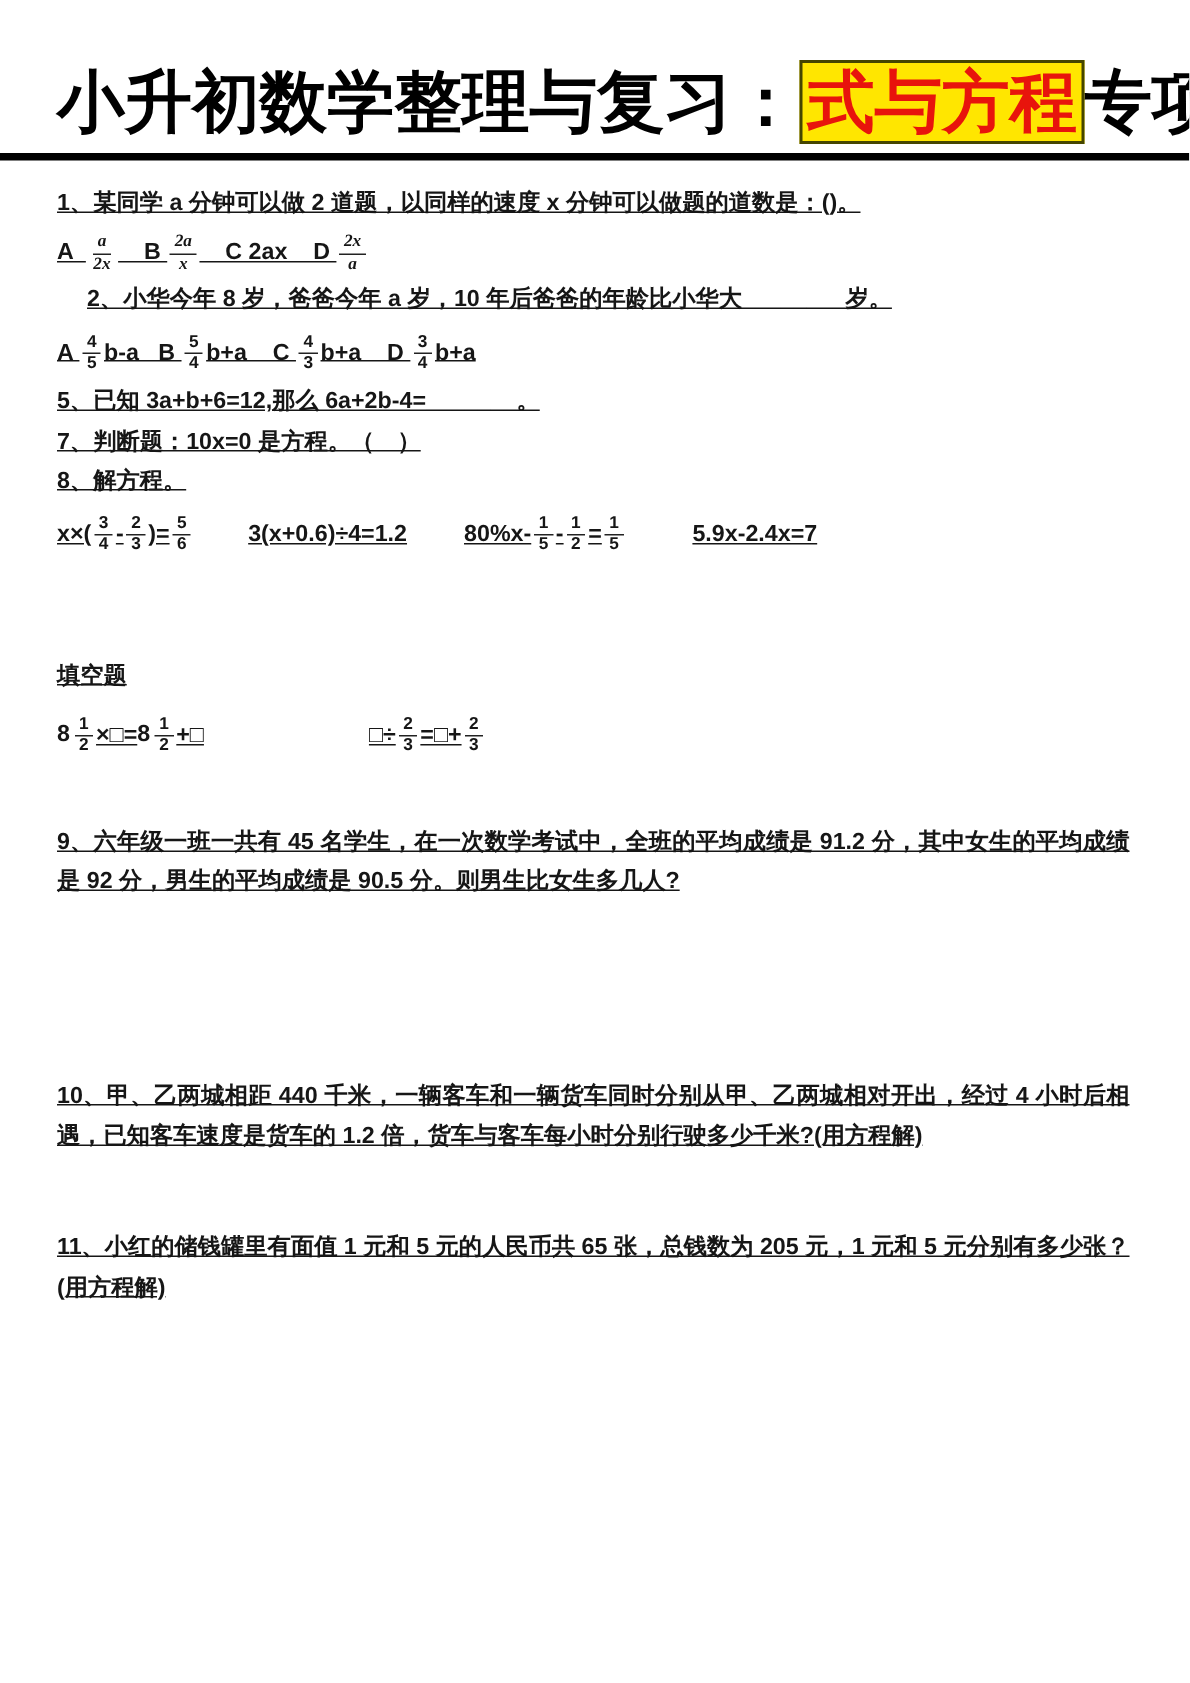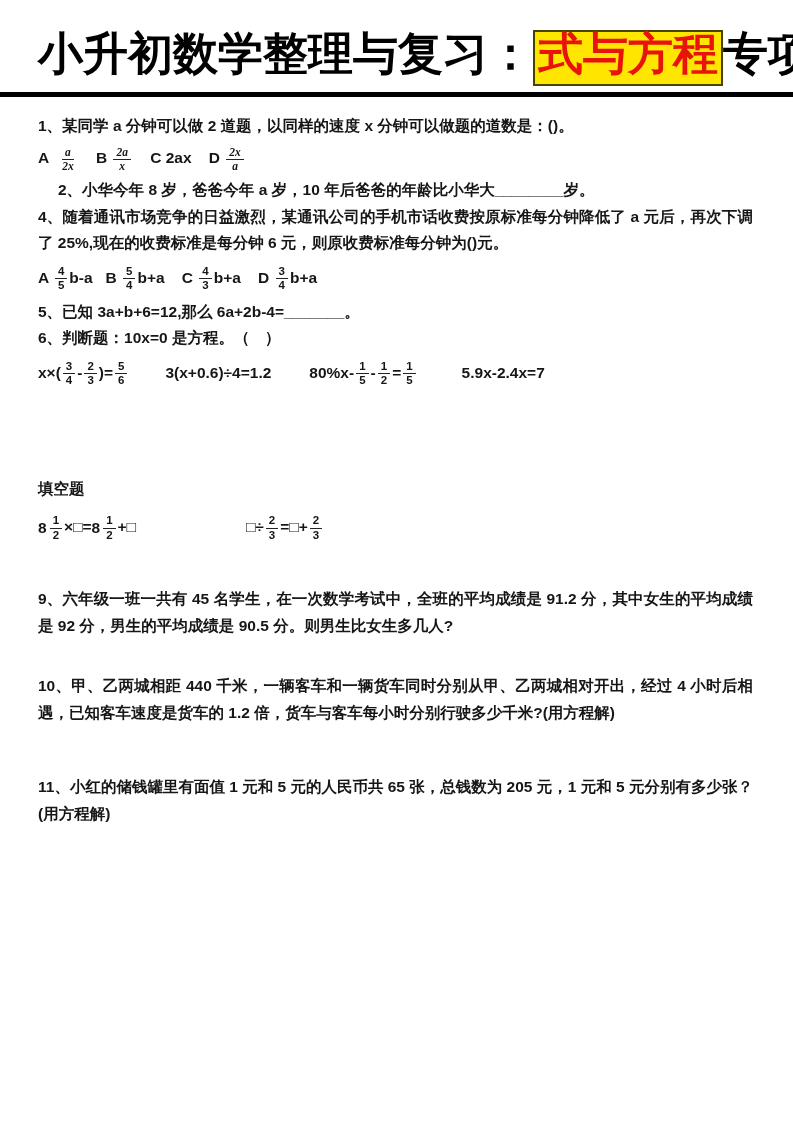--- a/index.html
+++ b/index.html
@@ -1,76 +1,76 @@
 <!DOCTYPE html>
 <html><head>
 <meta charset="utf-8">
 <style>
   html,body{margin:0;padding:0;background:#ffffff;}
   .page{
     width:793px;height:1122px;background:#ffffff;position:relative;
     font-family:"Liberation Sans","DejaVu Sans",sans-serif;overflow:hidden;
   }
-  .header{padding:30px 10px 0 38px;font-family:Liberation Mono, monospace;}
+  .header{padding:40px 10px 0 38px;}
   .title{
     font-size:45px;font-weight:bold;color:#000;white-space:nowrap;
     letter-spacing:0px;line-height:1.2;
   }
   .title .hl{
     padding:0 3px;border:2px solid #454500;display:inline-block;line-height:1.15;
   }
   .divider{height:5px;background:#000;margin-top:6px;width:100%;}
   .content{
     padding:16px 40px 0 38px;font-size:15.5px;line-height:1.72;
     color:#161616;font-weight:600;text-align:justify;
   }
-  .line{margin:0;}
+  .line{margin:0;text-decoration:underline;}
   .line span{white-space:pre-wrap;}
   .frac{
     display:inline-flex;flex-direction:column;align-items:center;
     vertical-align:middle;font-size:11.5px;line-height:1.15;
     margin:0 2px;font-weight:600;
   }
   .frac .num{padding:0 3px;border-bottom:1.5px solid #222;}
   .frac .den{padding:0 3px;}
   .frac.it{font-family:"Liberation Serif","DejaVu Serif",serif;font-style:italic;}
   .mixed{display:inline-flex;align-items:center;vertical-align:middle;}
   .mixed .whole{margin-right:1px;}
   .sp{display:inline-block;}
   
   .line[data-name="line-q1-options"]{margin-top:6px;margin-bottom:4px;}
   .line[data-name="line-q2"]{margin-top:2px;margin-left:20px;}
   .line[data-name="line-q3"]{margin-top:3px;}
   .line[data-name="line-q4-options"]{margin-top:8px;margin-bottom:6px;}
   .line[data-name="line-q5"]{margin-top:4px;}
   .line[data-name="line-q8-equations"]{margin-top:8px;}
-  .line[data-name="line-fill-title"]{margin-top:88px;}
+  .line[data-name="line-fill-title"]{margin-top:68px;}
   .line[data-name="line-fill-equations"]{margin-top:12px;}
   .line[data-name="line-q9"]{margin-top:44px;}
-  .line[data-name="line-q10"]{margin-top:34px;}
+  .line[data-name="line-q10"]{margin-top:116px;}
   .line[data-name="line-q11"]{margin-top:48px;}
 </style>
 </head>
 <body>
 
 <div class="page" data-name="worksheet-page">
   <div class="header" data-name="worksheet-header">
     <div class="title" data-name="worksheet-title">
       <span data-name="title-prefix">小升初数学整理与复习：</span><span class="hl" data-name="title-highlight" style="background: rgb(255, 230, 0); color: rgb(232, 20, 12);">式与方程</span><span data-name="title-suffix">专项</span>
     </div>
   </div>
   <div class="divider" data-name="title-divider"></div>
   <div class="content" data-name="question-list">
       <div class="line" data-name="line-q1"><span data-name="text-segment">1、某同学 a 分钟可以做 2 道题，以同样的速度 x 分钟可以做题的道数是：()。</span></div>
       <div class="line" data-name="line-q1-options"><span data-name="text-segment">A  </span><span class="frac it" data-name="fraction"><span class="num" data-name="fraction-numerator">a</span><span class="den" data-name="fraction-denominator">2x</span></span><span data-name="text-segment">    B </span><span class="frac it" data-name="fraction"><span class="num" data-name="fraction-numerator">2a</span><span class="den" data-name="fraction-denominator">x</span></span><span data-name="text-segment">    C 2ax    D </span><span class="frac it" data-name="fraction"><span class="num" data-name="fraction-numerator">2x</span><span class="den" data-name="fraction-denominator">a</span></span></div>
       <div class="line" data-name="line-q2"><span data-name="text-segment">2、小华今年 8 岁，爸爸今年 a 岁，10 年后爸爸的年龄比小华大________岁。</span></div>
-      <div class="line" data-name="line-q4"><span data-name="text-segment">4、随着通讯市场竞争的日益激烈，某通讯公司的手机市话收费按原标准每分钟降低了 a 元后，再次下调了 25%,现在的收费标准是每分钟 6 元，则原收费标准每分钟为()元。</span></div>
       <div class="line" data-name="line-q4-options"><span data-name="text-segment">A </span><span class="frac" data-name="fraction"><span class="num" data-name="fraction-numerator">4</span><span class="den" data-name="fraction-denominator">5</span></span><span data-name="text-segment">b-a   B </span><span class="frac" data-name="fraction"><span class="num" data-name="fraction-numerator">5</span><span class="den" data-name="fraction-denominator">4</span></span><span data-name="text-segment">b+a    C </span><span class="frac" data-name="fraction"><span class="num" data-name="fraction-numerator">4</span><span class="den" data-name="fraction-denominator">3</span></span><span data-name="text-segment">b+a    D </span><span class="frac" data-name="fraction"><span class="num" data-name="fraction-numerator">3</span><span class="den" data-name="fraction-denominator">4</span></span><span data-name="text-segment">b+a</span></div>
       <div class="line" data-name="line-q5"><span data-name="text-segment">5、已知 3a+b+6=12,那么 6a+2b-4=_______。</span></div>
-      <div class="line" data-name="line-q7"><span data-name="text-segment">6、判断题：10x=0 是方程。（　）</span></div>
+      <div class="line" data-name="line-q7"><span data-name="text-segment">7、判断题：10x=0 是方程。（　）</span></div>
+      <div class="line" data-name="line-q8"><span data-name="text-segment">8、解方程。</span></div>
       <div class="line" data-name="line-q8-equations"><span data-name="text-segment">x×(</span><span class="frac" data-name="fraction"><span class="num" data-name="fraction-numerator">3</span><span class="den" data-name="fraction-denominator">4</span></span><span data-name="text-segment">-</span><span class="frac" data-name="fraction"><span class="num" data-name="fraction-numerator">2</span><span class="den" data-name="fraction-denominator">3</span></span><span data-name="text-segment">)=</span><span class="frac" data-name="fraction"><span class="num" data-name="fraction-numerator">5</span><span class="den" data-name="fraction-denominator">6</span></span><span class="sp" data-name="spacer" style="width: 36px;"></span><span data-name="text-segment">3(x+0.6)÷4=1.2</span><span class="sp" data-name="spacer" style="width: 38px;"></span><span data-name="text-segment">80%x-</span><span class="frac" data-name="fraction"><span class="num" data-name="fraction-numerator">1</span><span class="den" data-name="fraction-denominator">5</span></span><span data-name="text-segment">-</span><span class="frac" data-name="fraction"><span class="num" data-name="fraction-numerator">1</span><span class="den" data-name="fraction-denominator">2</span></span><span data-name="text-segment">=</span><span class="frac" data-name="fraction"><span class="num" data-name="fraction-numerator">1</span><span class="den" data-name="fraction-denominator">5</span></span><span class="sp" data-name="spacer" style="width: 44px;"></span><span data-name="text-segment">5.9x-2.4x=7</span></div>
       <div class="line" data-name="line-fill-title"><span data-name="text-segment">填空题</span></div>
       <div class="line" data-name="line-fill-equations"><span class="mixed" data-name="mixed-number"><span class="whole" data-name="mixed-whole">8</span><span class="frac" data-name="fraction"><span class="num" data-name="fraction-numerator">1</span><span class="den" data-name="fraction-denominator">2</span></span></span><span data-name="text-segment">×□=</span><span class="mixed" data-name="mixed-number"><span class="whole" data-name="mixed-whole">8</span><span class="frac" data-name="fraction"><span class="num" data-name="fraction-numerator">1</span><span class="den" data-name="fraction-denominator">2</span></span></span><span data-name="text-segment">+□</span><span class="sp" data-name="spacer" style="width: 110px;"></span><span data-name="text-segment">□÷</span><span class="frac" data-name="fraction"><span class="num" data-name="fraction-numerator">2</span><span class="den" data-name="fraction-denominator">3</span></span><span data-name="text-segment">=□+</span><span class="frac" data-name="fraction"><span class="num" data-name="fraction-numerator">2</span><span class="den" data-name="fraction-denominator">3</span></span></div>
       <div class="line" data-name="line-q9"><span data-name="text-segment">9、六年级一班一共有 45 名学生，在一次数学考试中，全班的平均成绩是 91.2 分，其中女生的平均成绩是 92 分，男生的平均成绩是 90.5 分。则男生比女生多几人?</span></div>
       <div class="line" data-name="line-q10"><span data-name="text-segment">10、甲、乙两城相距 440 千米，一辆客车和一辆货车同时分别从甲、乙两城相对开出，经过 4 小时后相遇，已知客车速度是货车的 1.2 倍，货车与客车每小时分别行驶多少千米?(用方程解)</span></div>
       <div class="line" data-name="line-q11"><span data-name="text-segment">11、小红的储钱罐里有面值 1 元和 5 元的人民币共 65 张，总钱数为 205 元，1 元和 5 元分别有多少张？(用方程解)</span></div>
     </div>
 </div>
 
 </body></html>

